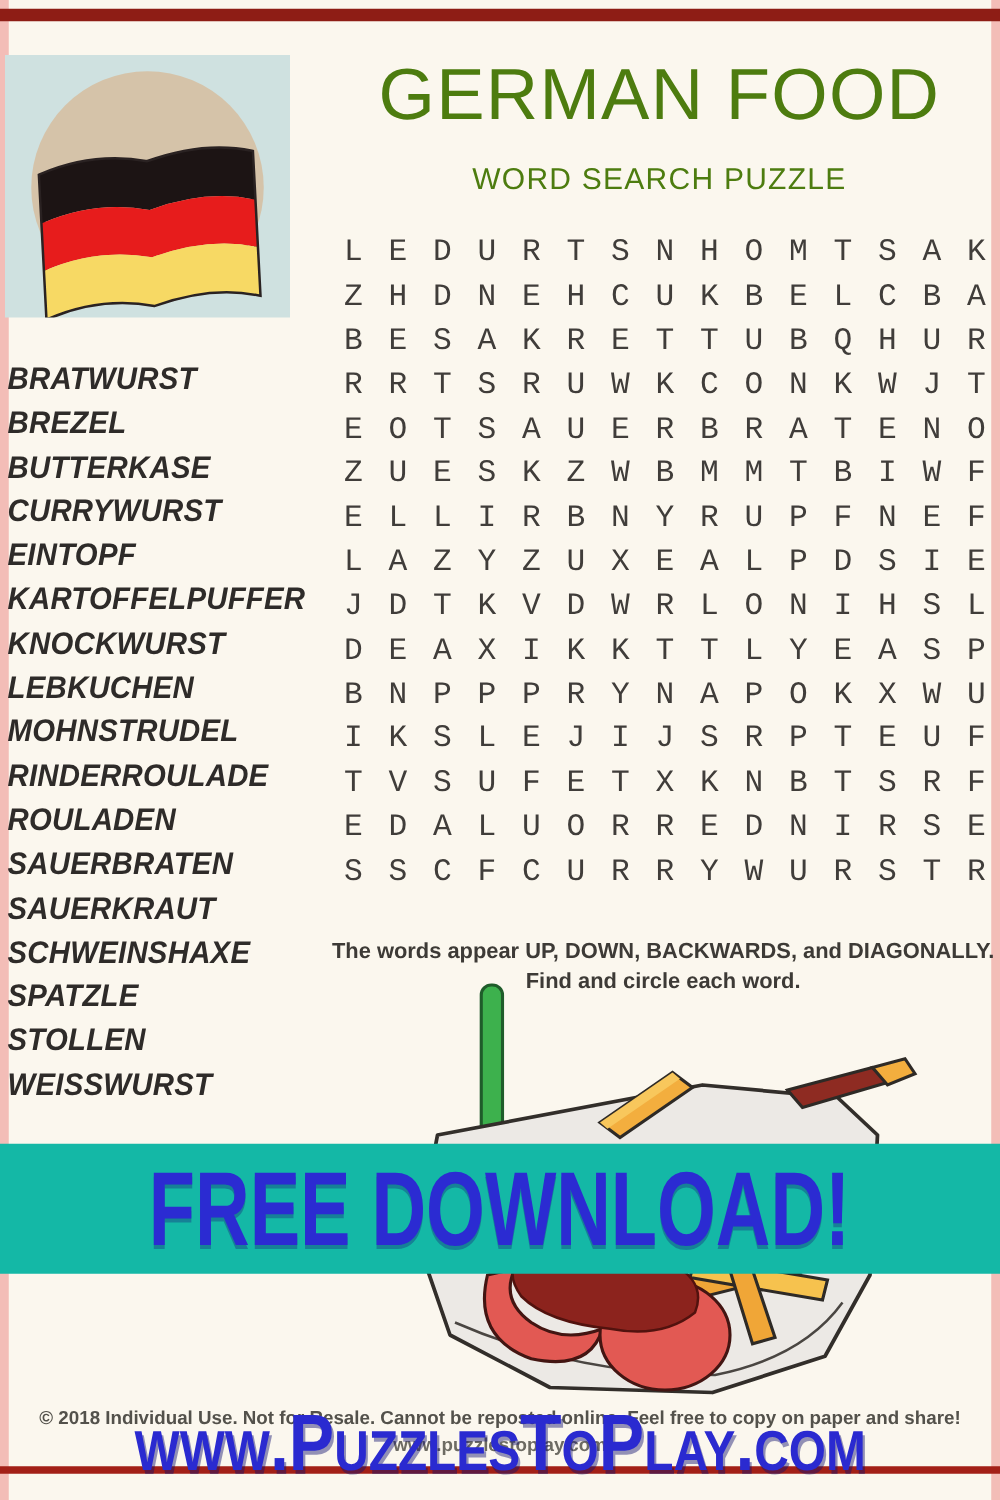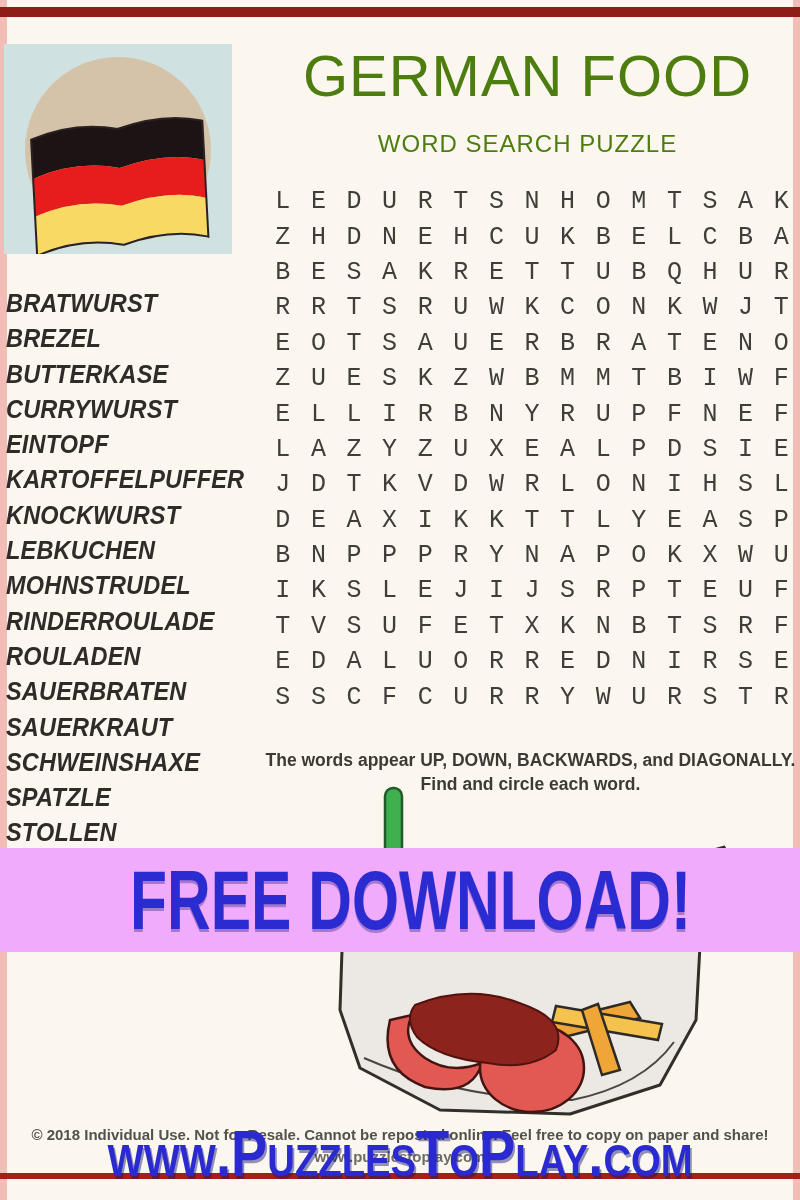--- a/index.html
+++ b/index.html
@@ -42,22 +42,22 @@
 
   
   .instructions { position:absolute; left:258px; top:748px; width:545px; text-align:center;
     font-size:17.5px; font-weight:700; color:#3d3a36; line-height:24px; z-index:2; }
 
   
   .illustration { position:absolute; left:330px; top:780px; width:440px; height:350px; z-index:2; }
   .illustration svg { display:block; width:100%; height:100%; }
 
   
-  .banner { position:absolute; left:0; right:0; top:848px; height:104px; background:#f0abfc;
-    display:flex; align-items:center; justify-content:flex-end; z-index:5; }
+  .banner { position:absolute; left:0; right:0; top:915px; height:104px; background:#14b8a6;
+    display:flex; align-items:center; justify-content:center; z-index:5; }
   .banner-text {
     font-size:84px; font-weight:700; color:#2b2bd2; white-space:nowrap;
     transform:scaleX(0.72); letter-spacing:0; line-height:104px;
     text-shadow:0 3px 0 rgba(25,25,120,0.35);
   }
 
   
   .copyright { position:absolute; left:0; right:0; top:1126px; text-align:center;
     font-size:15px; font-weight:700; color:#53514b; z-index:3; }
   .small-url { position:absolute; left:0; right:0; top:1148px; text-align:center;

